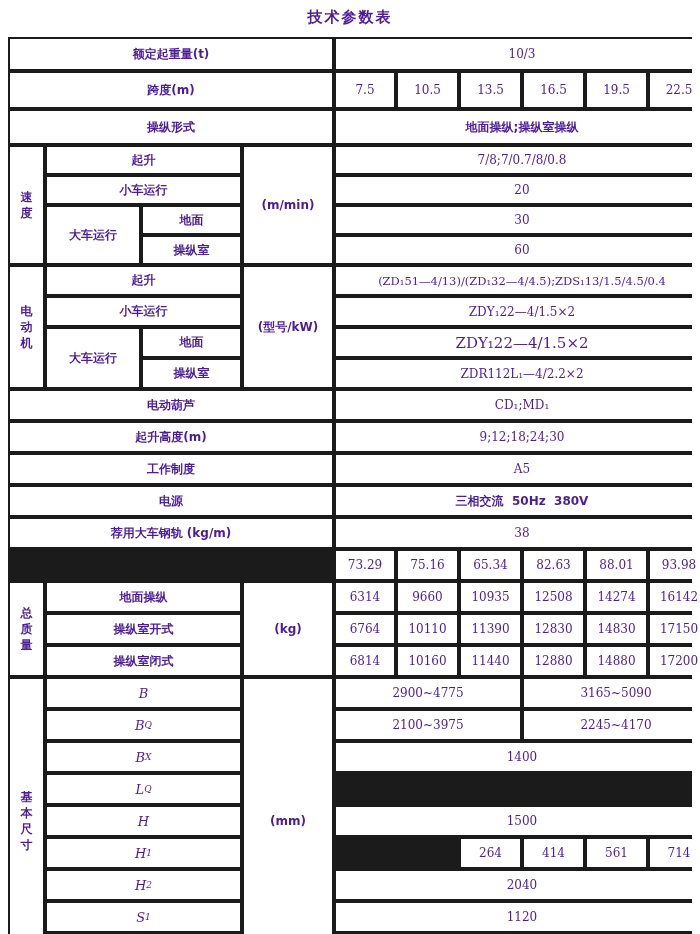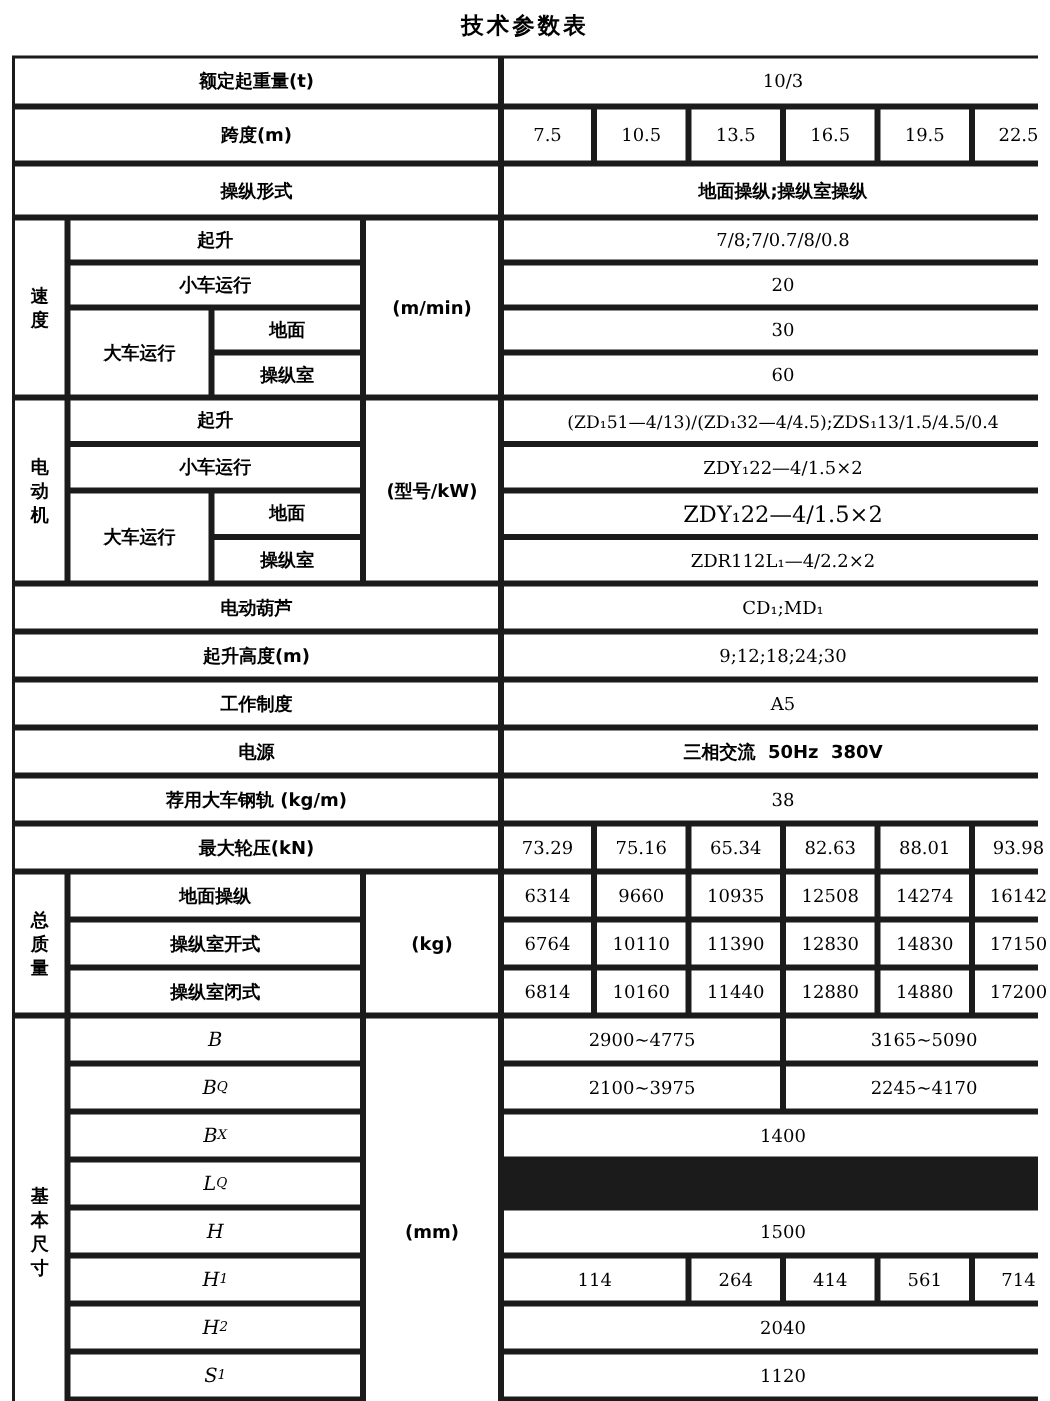--- a/index.html
+++ b/index.html
@@ -1,19 +1,19 @@
 <!DOCTYPE html>
 <html><head>
 <meta charset="utf-8">
 <style>
   html,body{margin:0;padding:0;background:#ffffff;}
   .page{
     width:700px;height:934px;background:#ffffff;box-sizing:border-box;
     padding:6px 0 0 8px;position:relative;
-    font-family:"DejaVu Sans",sans-serif;color:#000000;
+    font-family:"DejaVu Sans",sans-serif;color:#4c1d95;
   }
   .title{
     width:684px;text-align:center;font-size:15px;font-weight:bold;
     letter-spacing:2px;margin:2px 0 10px 0;
     font-family:"DejaVu Sans",sans-serif;
   }
   .spec-table{
     width:684px;box-sizing:border-box;background:#1b1b1b;padding:2px;
     display:grid;gap:4px;
     grid-template-columns:33px 92px 97px 88px 58px 59px 59px 59px 59px 58px;
@@ -93,21 +93,20 @@
     <div class="c val" style="grid-area:12/5/13/11">CD₁;MD₁</div>
     <div class="c lab" style="grid-area:13/1/14/5">起升高度(m)</div>
     <div class="c val" style="grid-area:13/5/14/11">9;12;18;24;30</div>
     <div class="c lab" style="grid-area:14/1/15/5">工作制度</div>
     <div class="c val" style="grid-area:14/5/15/11">A5</div>
     <div class="c lab" style="grid-area:15/1/16/5">电源</div>
     <div class="c lab" style="grid-area:15/5/16/11">三相交流&nbsp;&nbsp;50Hz&nbsp;&nbsp;380V</div>
     <div class="c lab" style="grid-area:16/1/17/5">荐用大车钢轨 (kg/m)</div>
     <div class="c val" style="grid-area:16/5/17/11">38</div>
 
-    <div class="c lab" style="grid-area:17/1/18/5">最大轮压(kN)</div>
     <div class="c val" style="grid-area:17/5/18/6">73.29</div>
     <div class="c val" style="grid-area:17/6/18/7">75.16</div>
     <div class="c val" style="grid-area:17/7/18/8">65.34</div>
     <div class="c val" style="grid-area:17/8/18/9">82.63</div>
     <div class="c val" style="grid-area:17/9/18/10">88.01</div>
     <div class="c val" style="grid-area:17/10/18/11">93.98</div>
 
     <div class="c vlabel" style="grid-area:18/1/21/2">
         <span>总质量</span>
       </div>
@@ -170,21 +169,20 @@
     <div class="c dim" style="grid-area:25/2/26/4">
         <span>H</span>
         <sub></sub>
       </div>
     <div class="c val" style="grid-area:25/5/26/11">1500</div>
 
     <div class="c dim" style="grid-area:26/2/27/4">
         <span>H</span>
         <sub>1</sub>
       </div>
-    <div class="c val" style="grid-area:26/5/27/7">114</div>
     <div class="c val" style="grid-area:26/7/27/8">264</div>
     <div class="c val" style="grid-area:26/8/27/9">414</div>
     <div class="c val" style="grid-area:26/9/27/10">561</div>
     <div class="c val" style="grid-area:26/10/27/11">714</div>
 
     <div class="c dim" style="grid-area:27/2/28/4">
         <span>H</span>
         <sub>2</sub>
       </div>
     <div class="c val" style="grid-area:27/5/28/11">2040</div>

